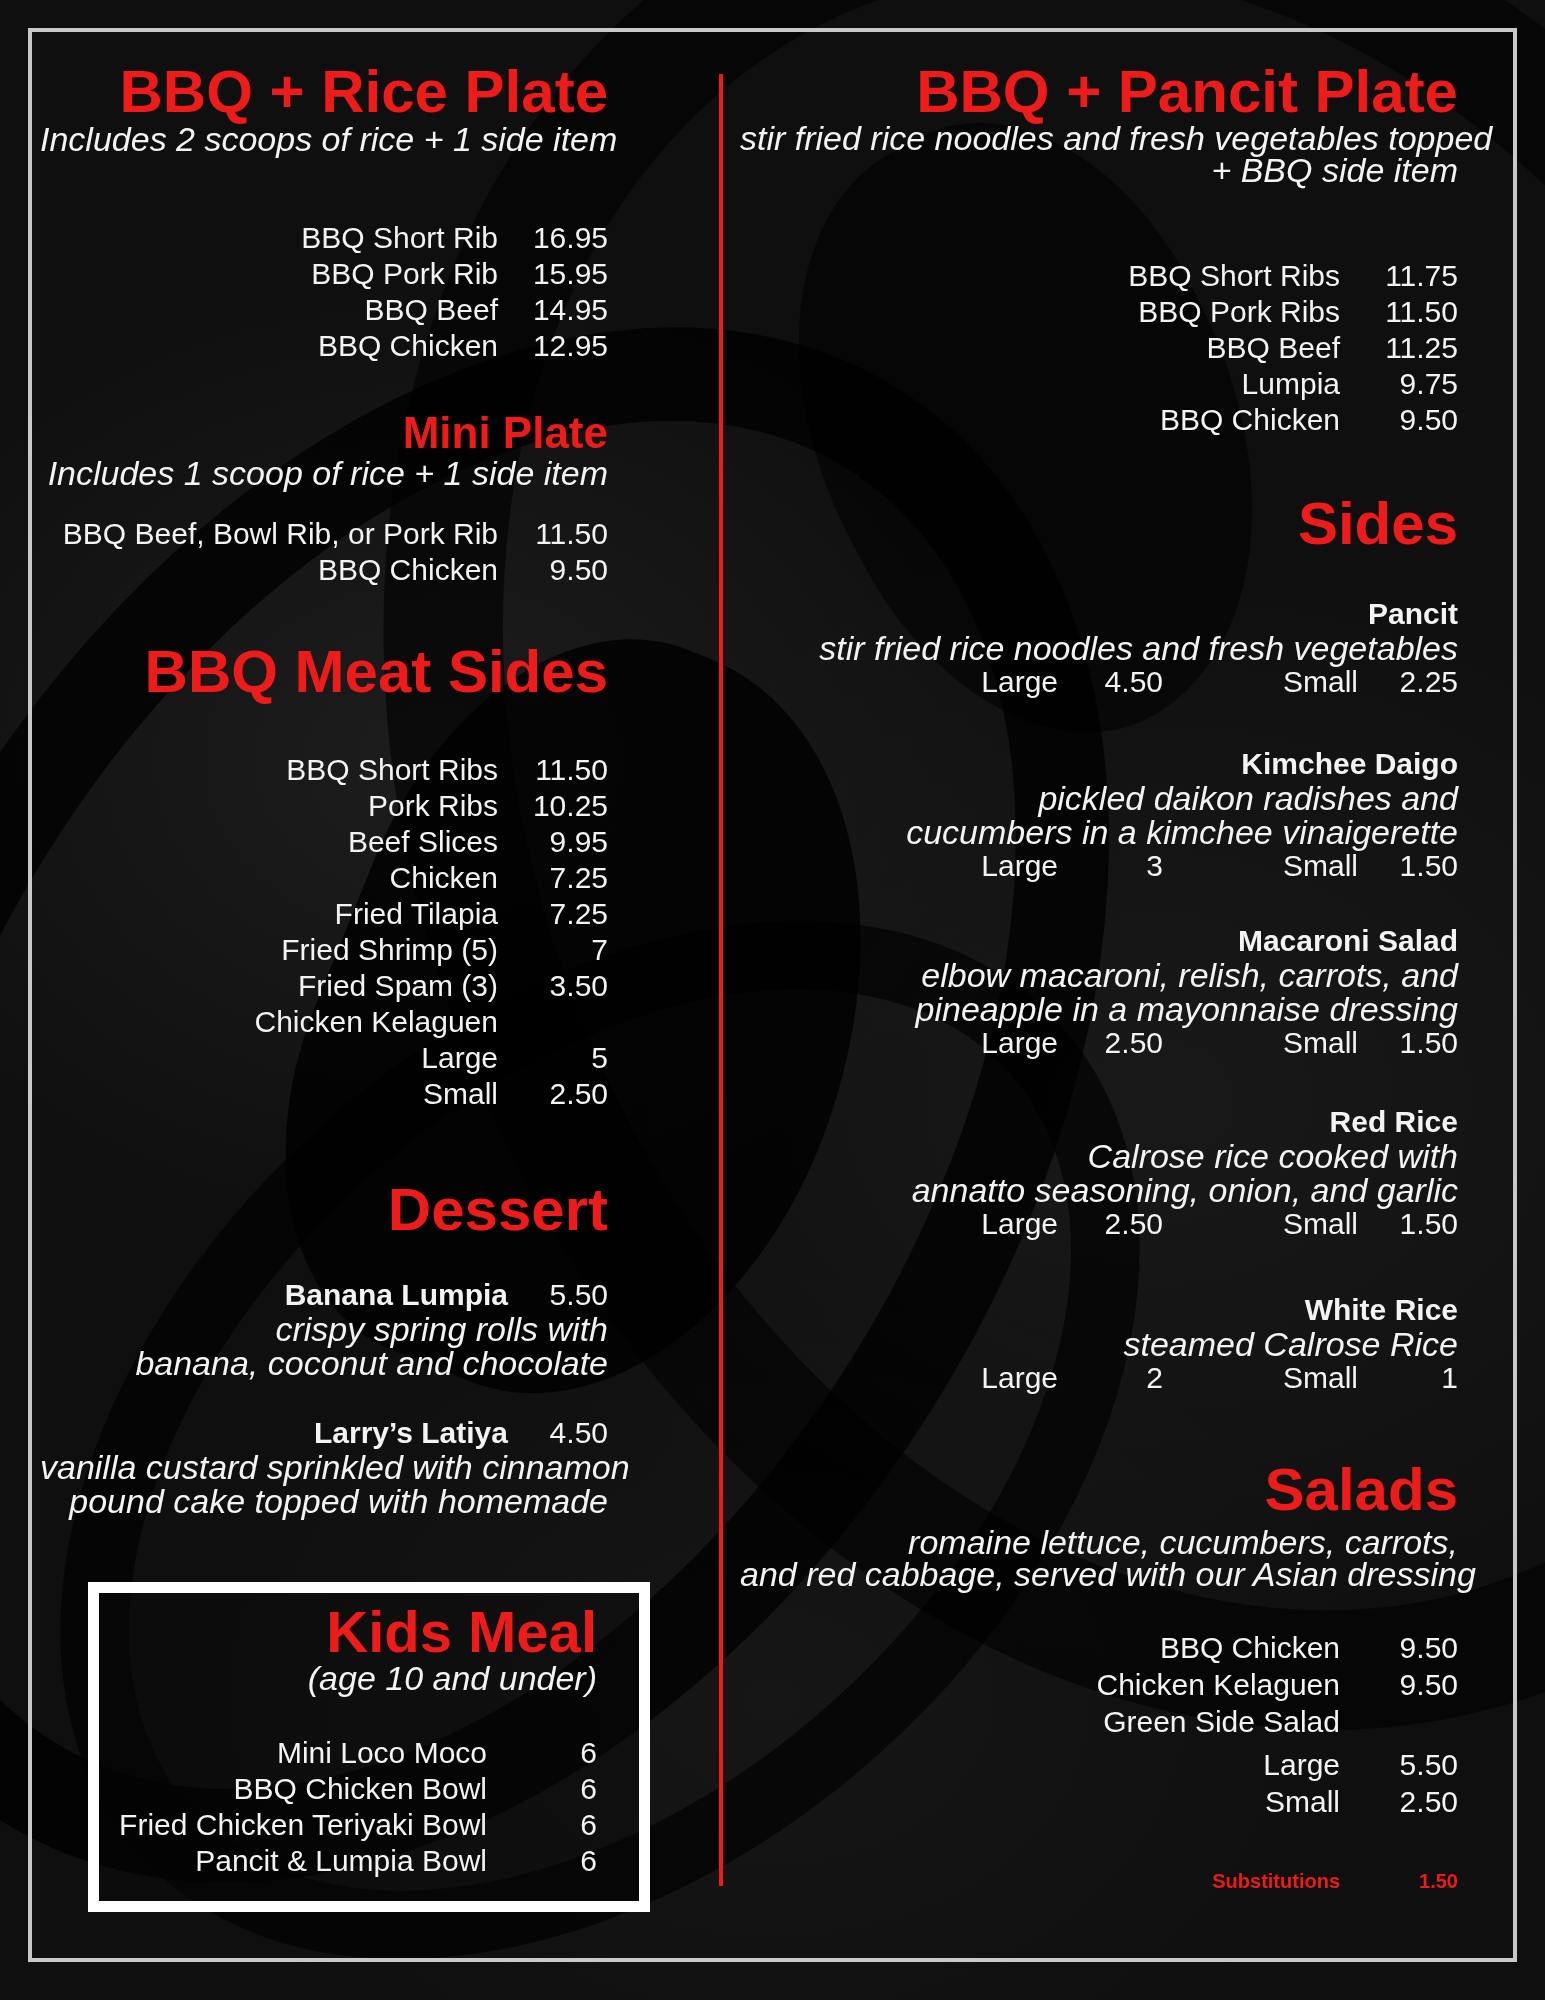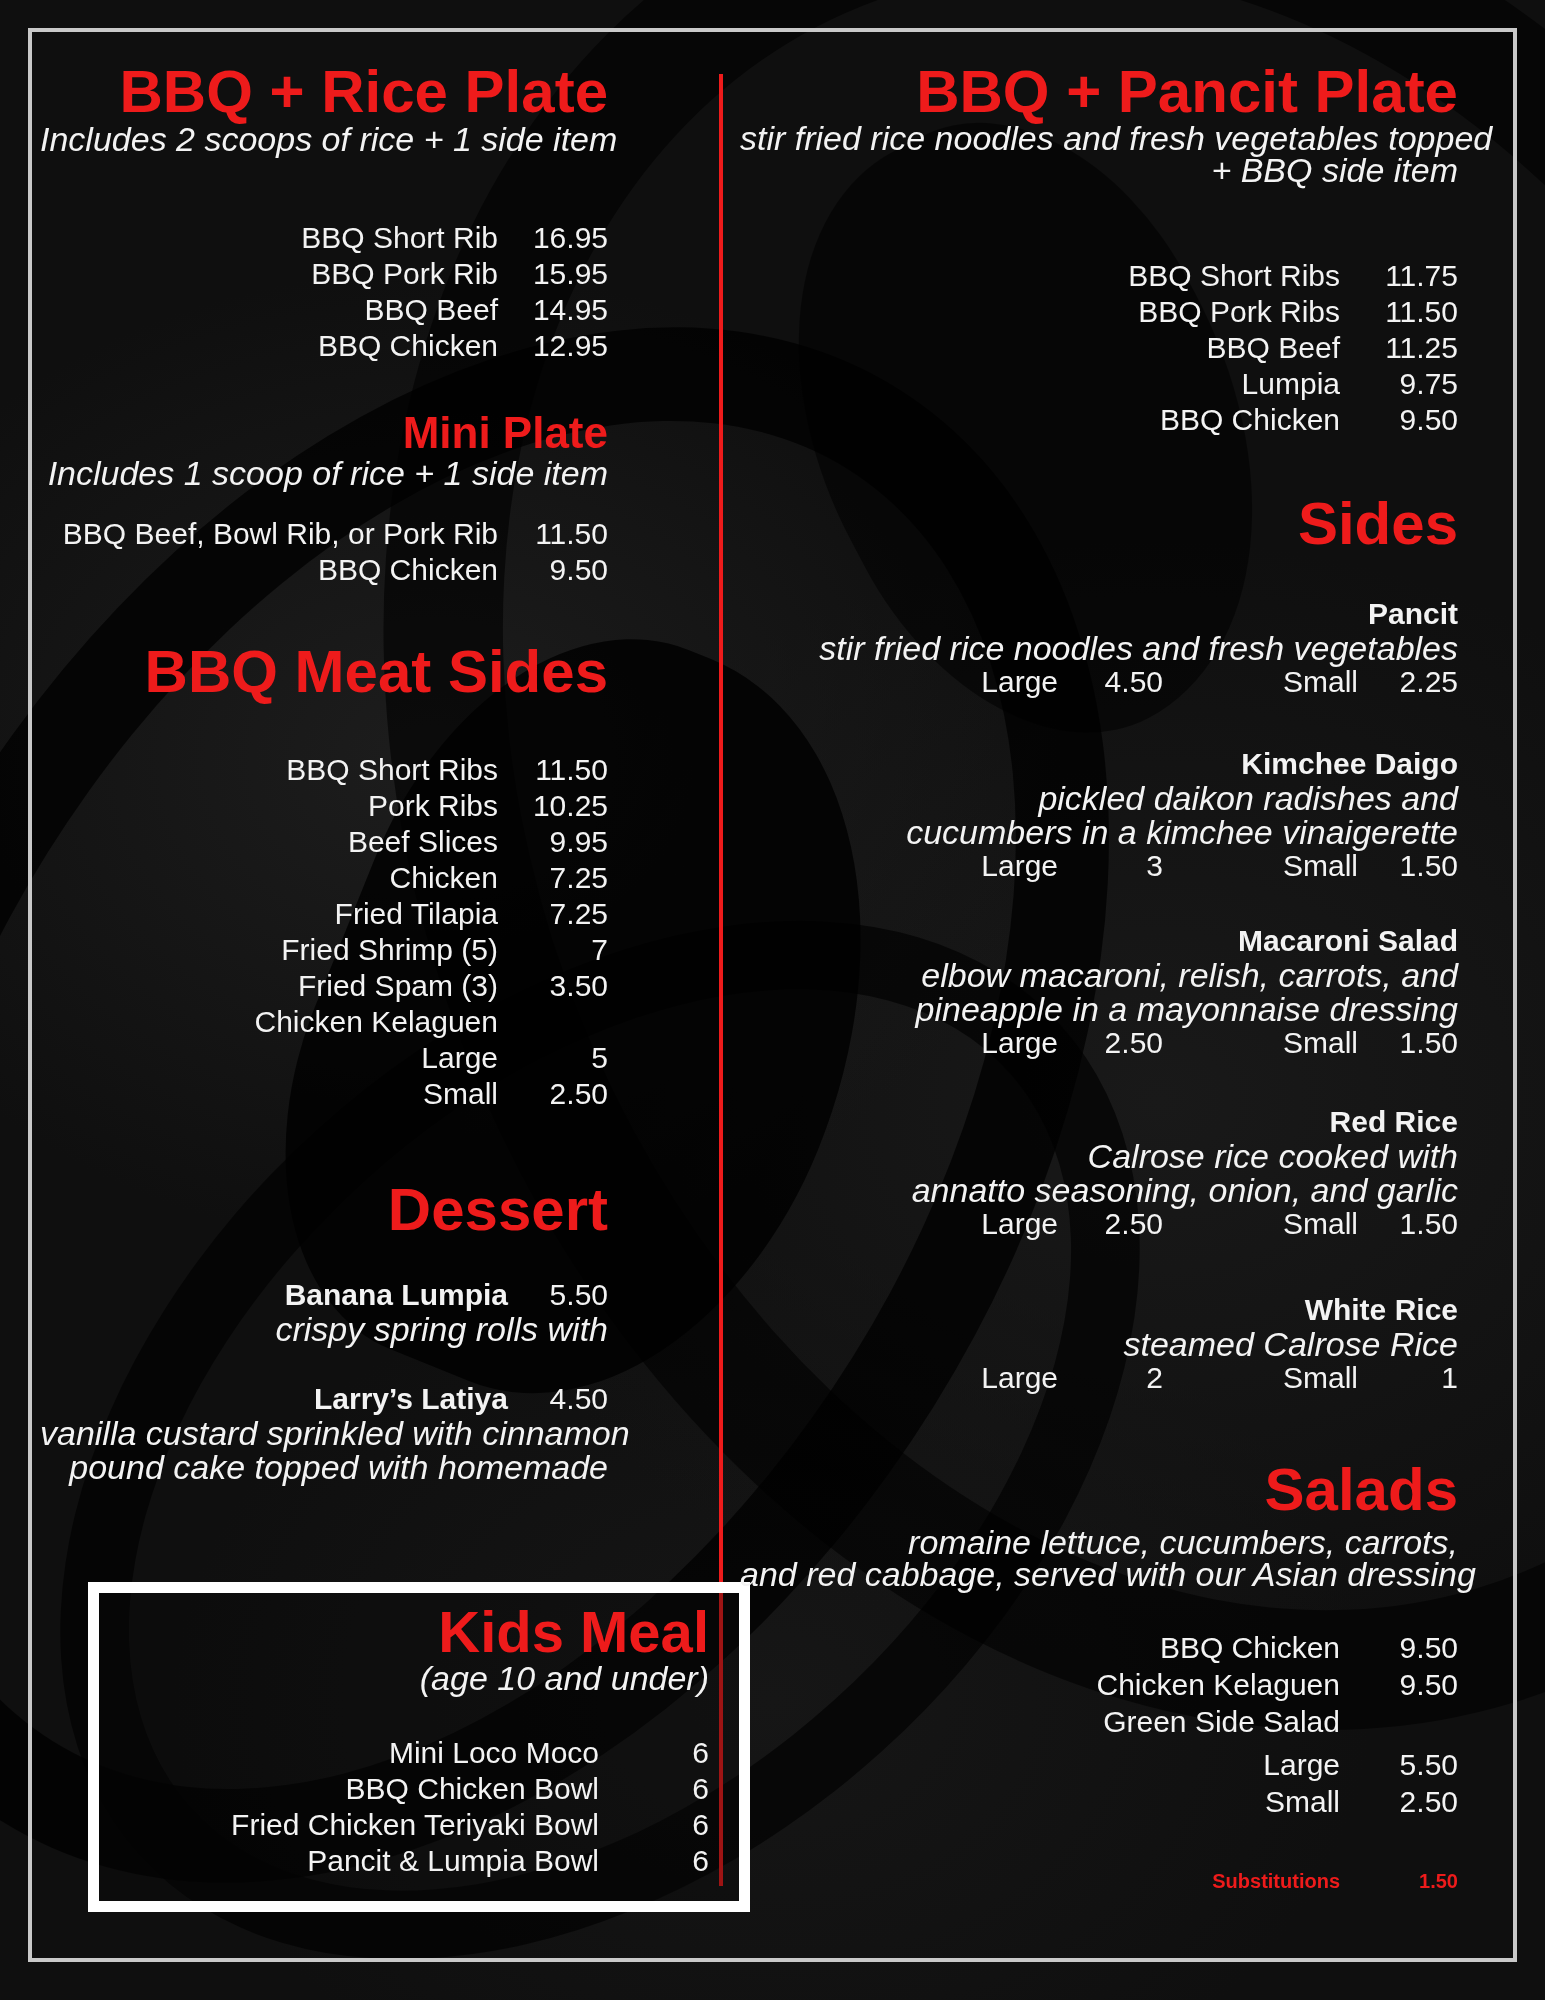--- a/index.html
+++ b/index.html
@@ -58,23 +58,23 @@
 
   .sizes{display:flex;justify-content:flex-end;font-size:30px;line-height:34px;white-space:nowrap;}
   .sizes .lgp{display:inline-block;width:105px;text-align:right;}
   .sizes .sml{display:inline-block;width:195px;text-align:right;}
   .sizes .smp{display:inline-block;width:100px;text-align:right;}
 
   .subs-row{font-size:20px;line-height:36px;font-weight:bold;color:var(--red);text-align:right;white-space:nowrap;margin-top:43px;}
   .subs-row .price{display:inline-block;width:118px;text-align:right;}
 
   .kids-box{
-    position:absolute;left:88px;top:1582px;width:662px;height:330px;
+    position:absolute;left:88px;top:1582px;width:562px;height:330px;
     border:11px solid #ffffff;box-sizing:border-box;
-    padding:10px 30px 0 10px;background:rgba(10,10,10,.35);
+    padding:10px 42px 0 10px;background:rgba(10,10,10,.35);
   }
   .kids-title{font-weight:bold;font-size:58px;line-height:58px;color:var(--red);text-align:right;white-space:nowrap;}
 
   
   .m-items1{margin-top:64px;}
   .m-h2{margin-top:46px;}
   .m-mini-items{margin-top:26px;}
   .m-meat-h{margin-top:54px;}
   .m-meat-items{margin-top:50px;}
   .m-dessert-h{margin-top:68px;}
@@ -141,20 +141,21 @@
     <div class="row"><span>Chicken Kelaguen</span><span class="price"></span></div>
     <div class="row"><span>Large</span><span class="price">5</span></div>
     <div class="row"><span>Small</span><span class="price">2.50</span></div>
   </div>
 
   <div class="h1 m-dessert-h">Dessert</div>
 
   <div class="m-dessert-e1">
     <div class="row lh34"><span class="bold">Banana Lumpia</span><span class="price" style="width:100px;">5.50</span></div>
     <div class="sub">crispy spring rolls with</div>
+    <div class="sub">banana, coconut and chocolate</div>
   </div>
 
   <div class="m-dessert-e2">
     <div class="row lh34"><span class="bold">Larry’s Latiya</span><span class="price" style="width:100px;">4.50</span></div>
     <div class="sub">vanilla custard sprinkled with cinnamon</div>
     <div class="sub">pound cake topped with homemade</div>
   </div>
 
 </div>
 

